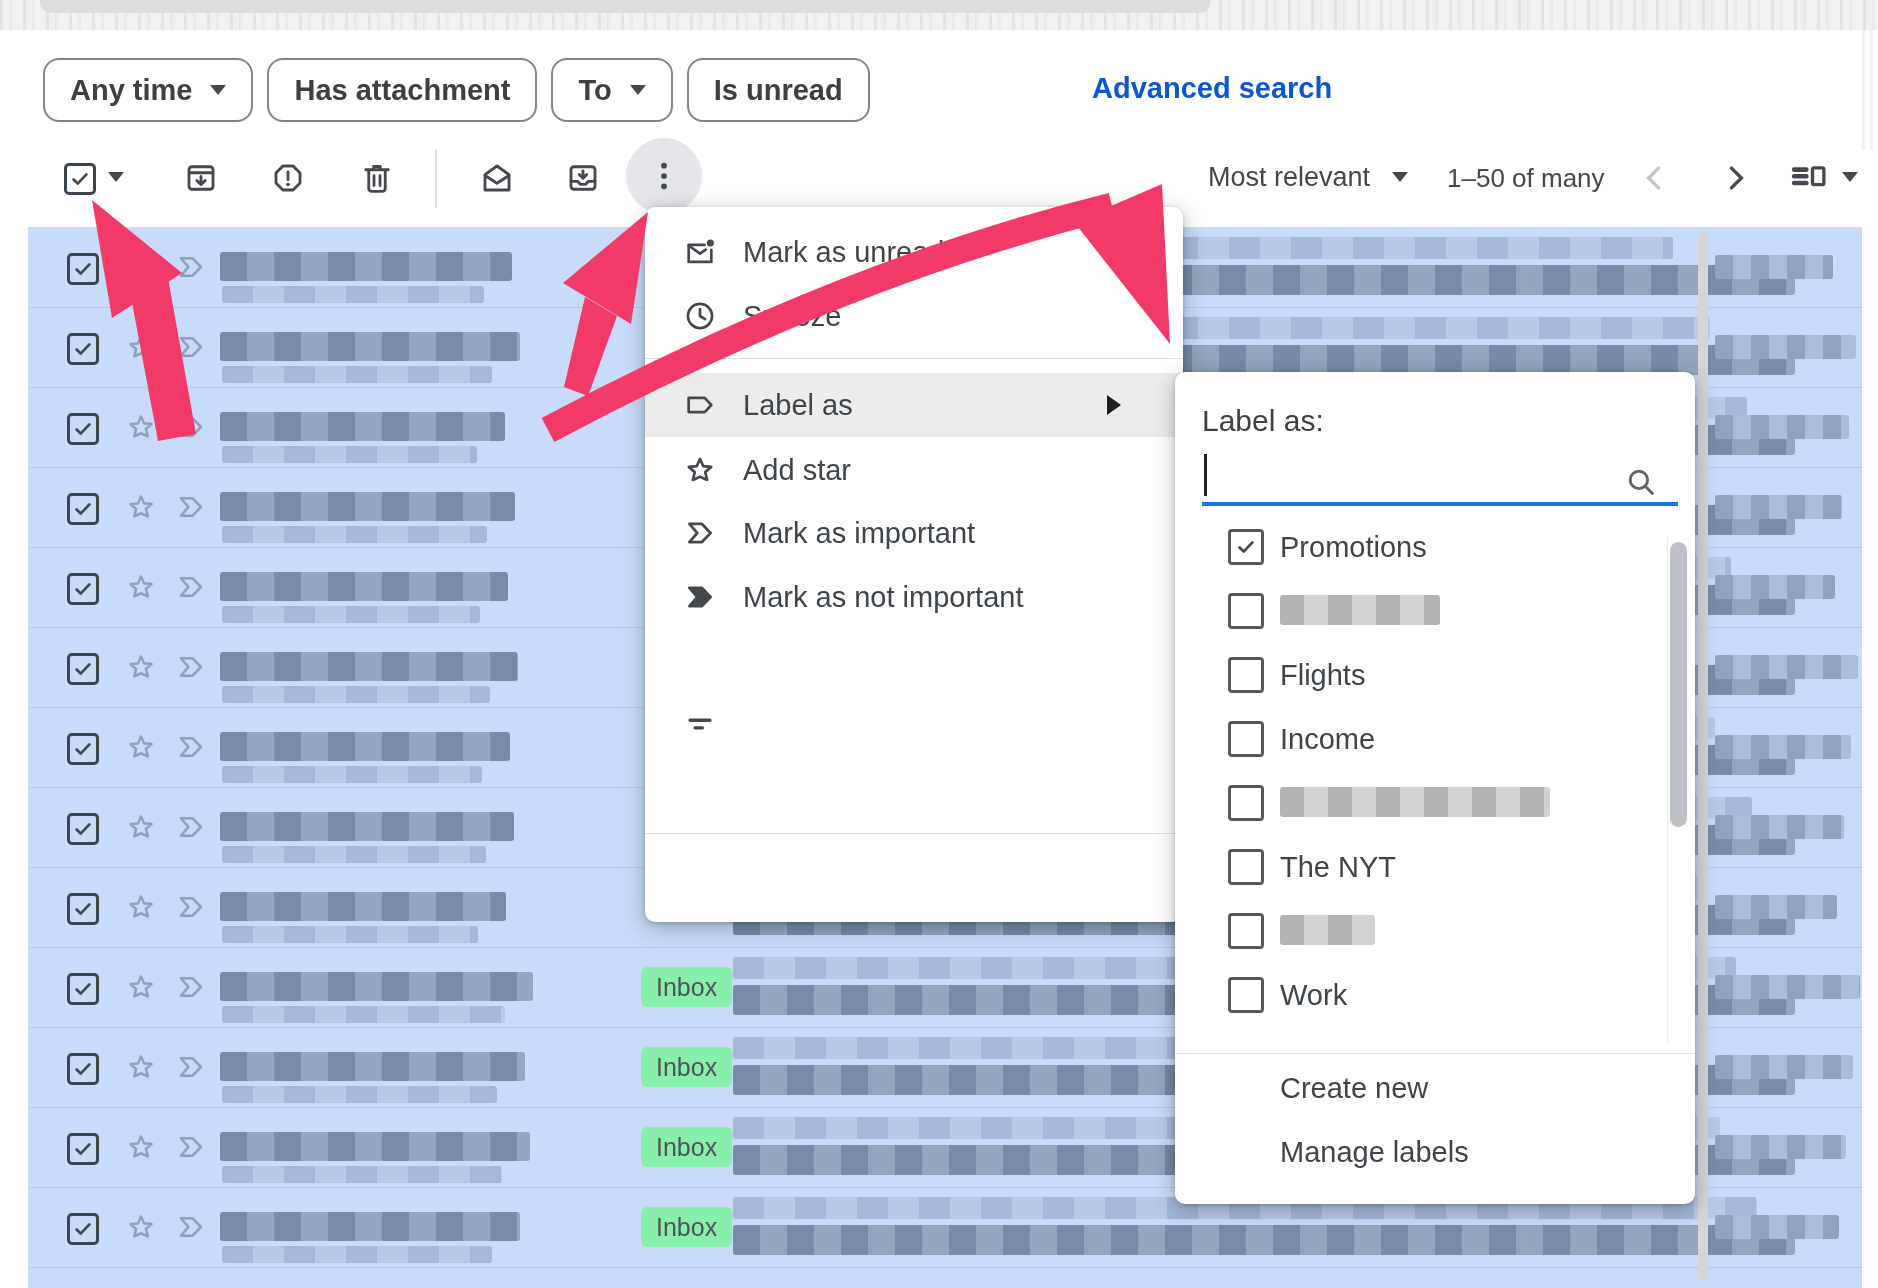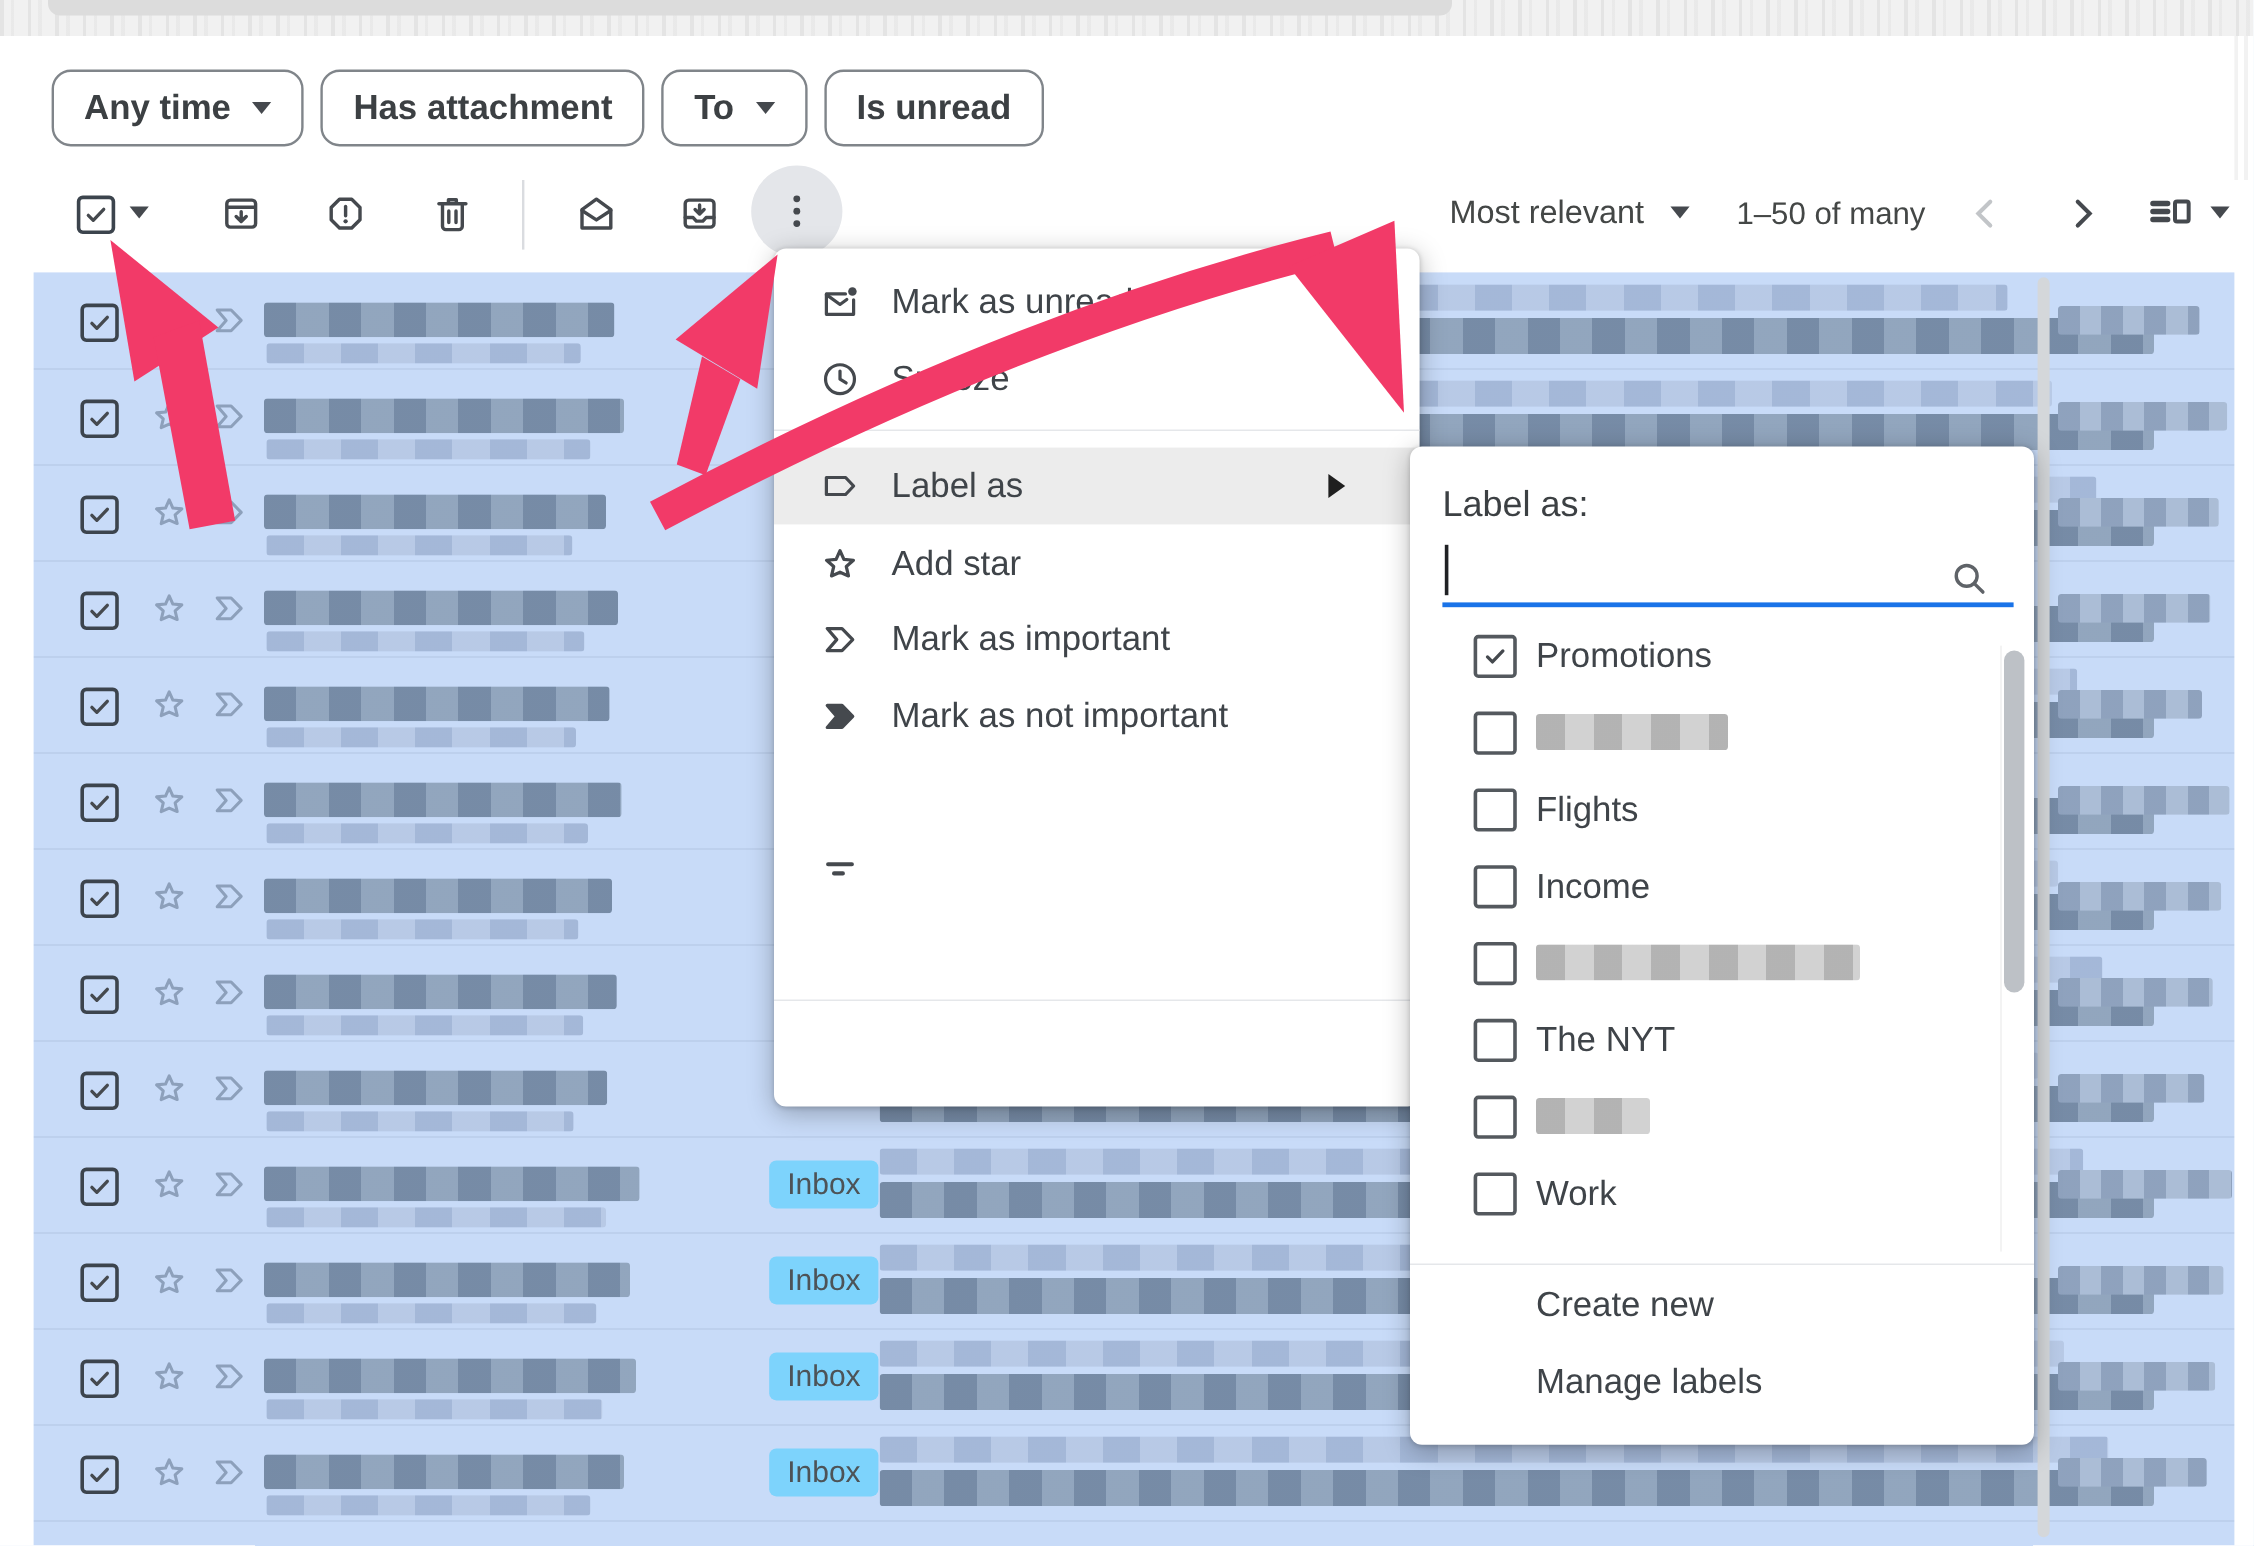--- a/index.html
+++ b/index.html
@@ -41,21 +41,21 @@
   
   #list{left:28px;top:227px;width:1834px;height:1061px;background:#c8dbf8;overflow:hidden;}
   .row{position:absolute;left:0;width:100%;height:80px;border-bottom:1px solid #b7c8e6;}
   .rcb{position:absolute;left:39px;top:26px;width:26px;height:26px;border:3px solid #3c444d;border-radius:5px;
     display:flex;align-items:center;justify-content:center;cursor:pointer;background:transparent;}
   .ricon{position:absolute;top:24px;width:32px;height:32px;cursor:pointer;}
   .bl{position:absolute;border-radius:3px;}
   .bl-dark{background:#8ca1bb;background-image:repeating-linear-gradient(90deg,rgba(42,62,92,.22) 0 27px,rgba(255,255,255,.05) 27px 54px);}
   .bl-light{background:#b2c5e4;background-image:repeating-linear-gradient(90deg,rgba(70,95,135,.13) 0 31px,rgba(255,255,255,.08) 31px 62px);}
   .bl-date{background:#a5b8d3;background-image:repeating-linear-gradient(90deg,rgba(42,62,92,.18) 0 18px,rgba(255,255,255,.07) 18px 36px);}
-  .inboxchip{position:absolute;left:613px;top:20px;height:40px;padding:0 15px;background:#7dd3fc;border-radius:6px;
+  .inboxchip{position:absolute;left:613px;top:20px;height:40px;padding:0 15px;background:#86efac;border-radius:6px;
     display:flex;align-items:center;font-size:25px;color:#4d5357;}
   #listscroll{position:absolute;left:1670px;top:4px;width:10px;height:1050px;background:#d4d7da;border-radius:5px;}
   
   #menu{left:645px;top:207px;width:538px;height:715px;background:#fff;border-radius:10px;
     box-shadow:0 5px 22px rgba(0,0,0,.28),0 1px 4px rgba(0,0,0,.18);}
   .mi{position:absolute;left:0;width:100%;height:64px;display:flex;align-items:center;cursor:pointer;}
   .mi.hl{background:#ececec;}
   .mi .ic{position:absolute;left:38px;width:34px;height:34px;}
   .mi .ic svg{width:34px;height:34px;}
   .mi .lbl{position:absolute;left:98px;font-size:29px;color:#3f4449;white-space:nowrap;}
@@ -99,20 +99,21 @@
         <span>Has attachment</span>
       </div>
       <div class="chip">
         <span>To</span>
         <span class="caret"></span>
       </div>
       <div class="chip">
         <span>Is unread</span>
       </div>
     </div>
+  <div class="abs" id="advsearch">Advanced search</div>
 
   <div class="abs" id="selbox">
     <svg class="oln" viewBox="0 0 24 24" style="width:22px;height:22px;stroke-width:3">
         <path d="M5 12.5l4.5 4.5L19 7"></path>
       </svg>
   </div>
   <div class="abs caret" id="selcaret"></div>
   <div class="abs tbi" style="left:182px">
     <svg class="oln" viewBox="0 0 24 24">
         <rect x="4" y="4.5" width="16" height="15" rx="2"></rect>

